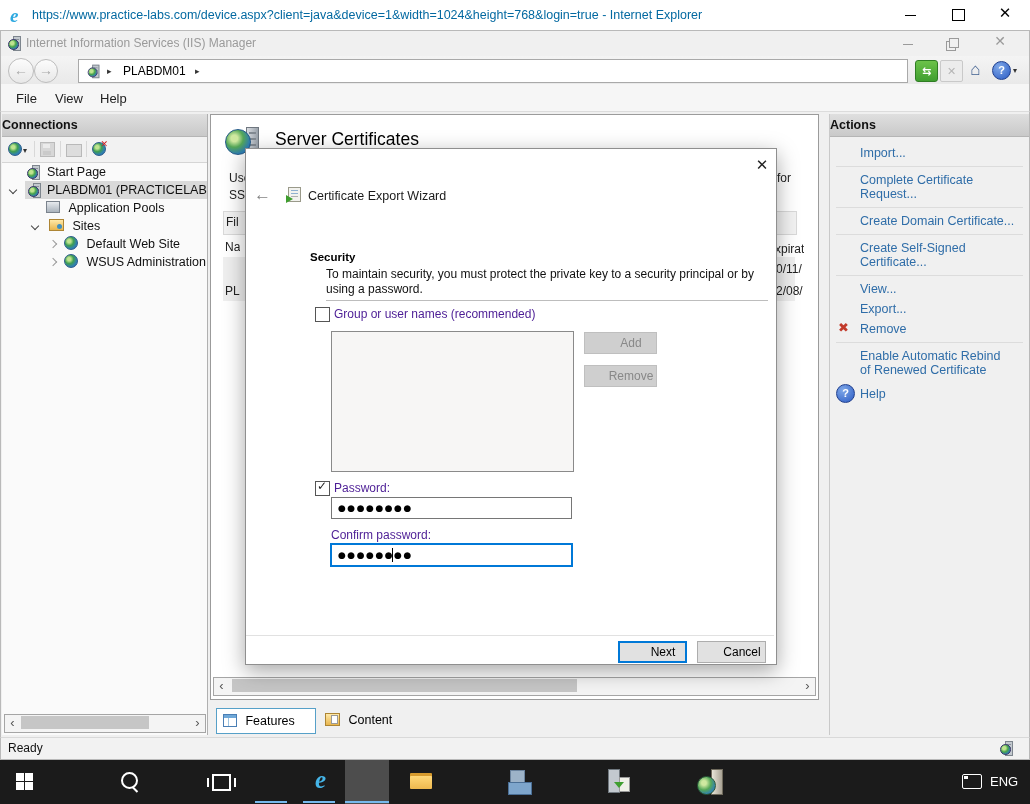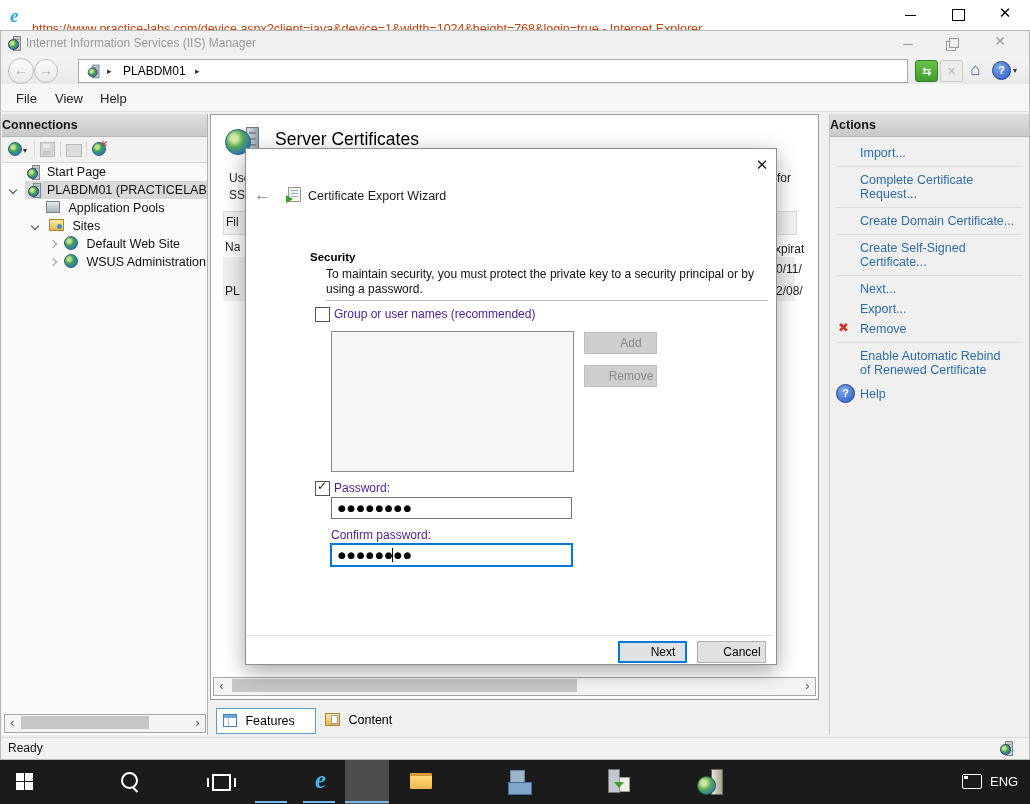--- a/index.html
+++ b/index.html
@@ -2,21 +2,21 @@
 <html><head>
 <meta charset="utf-8">
 <style>
   html,body{margin:0;padding:0;background:#444;}
   .screen{position:relative;width:1030px;height:804px;background:#fff;overflow:hidden;
           font-family:"Liberation Sans","DejaVu Sans",sans-serif;font-size:12px;color:#000;}
   .abs{position:absolute;}
   
   .ie-bar{left:0;top:0;width:1030px;height:30px;background:#fff;border-bottom:1px solid #e3e3e3;}
   .ie-e{left:10px;top:5px;width:20px;height:20px;color:#2ea9e0;font:italic bold 19px "Liberation Serif",serif;}
-  .ie-title{left:32px;top:22px;font-size:12.5px;color:#c2410c;white-space:nowrap;}
+  .ie-title{left:32px;top:8px;font-size:12.5px;color:#0369a1;white-space:nowrap;}
   .minline{width:11px;height:1px;background:#000;left:905px;top:15px;}
   .maxbox{width:11px;height:10px;border:1.5px solid #000;left:952px;top:9px;background:#fff;}
   .closex{left:990px;top:4px;width:30px;height:22px;font-size:15px;color:#000;text-align:center;}
   
   .app-bar{left:0;top:30px;width:1030px;height:26px;background:#f0f0f0;border:1px solid #b9b9b9;border-bottom:none;box-sizing:border-box;}
   .app-title{left:26px;top:36px;color:#9a9a9a;font-size:12px;}
   .gmin{width:10px;height:1px;background:#9a9a9a;left:903px;top:44px;}
   .grest{width:8px;height:8px;border:1px solid #9a9a9a;left:949px;top:38px;background:#f0f0f0;}
   .grest2{width:8px;height:8px;border:1px solid #9a9a9a;left:946px;top:41px;background:#f0f0f0;}
   .gx{left:988px;top:33px;width:24px;height:20px;color:#9a9a9a;font-size:14px;text-align:center;}
@@ -328,21 +328,21 @@
       <div class="phead">Actions</div>
       <div style="padding-top:6px;position:relative;">
         <div class="alink">Import...</div>
         <div class="asep"></div>
         <div class="alink">Complete Certificate Request...</div>
         <div class="asep"></div>
         <div class="alink">Create Domain Certificate...</div>
         <div class="asep"></div>
         <div class="alink">Create Self-Signed Certificate...</div>
         <div class="asep"></div>
-        <div class="alink">Next...</div>
+        <div class="alink">View...</div>
         <div class="alink">Export...</div>
         <div class="alink" style="position:relative;">
           <span class="aico remx" style="top:1px;">✖</span>
           <span>Remove</span>
         </div>
         <div class="asep"></div>
         <div class="alink" style="width:150px;">Enable Automatic Rebind of Renewed Certificate</div>
         <div class="alink" style="position:relative;margin-top:4px;">
           <span class="aico helpc" style="top:0px;left:6px;">?</span>
           <span>Help</span>

